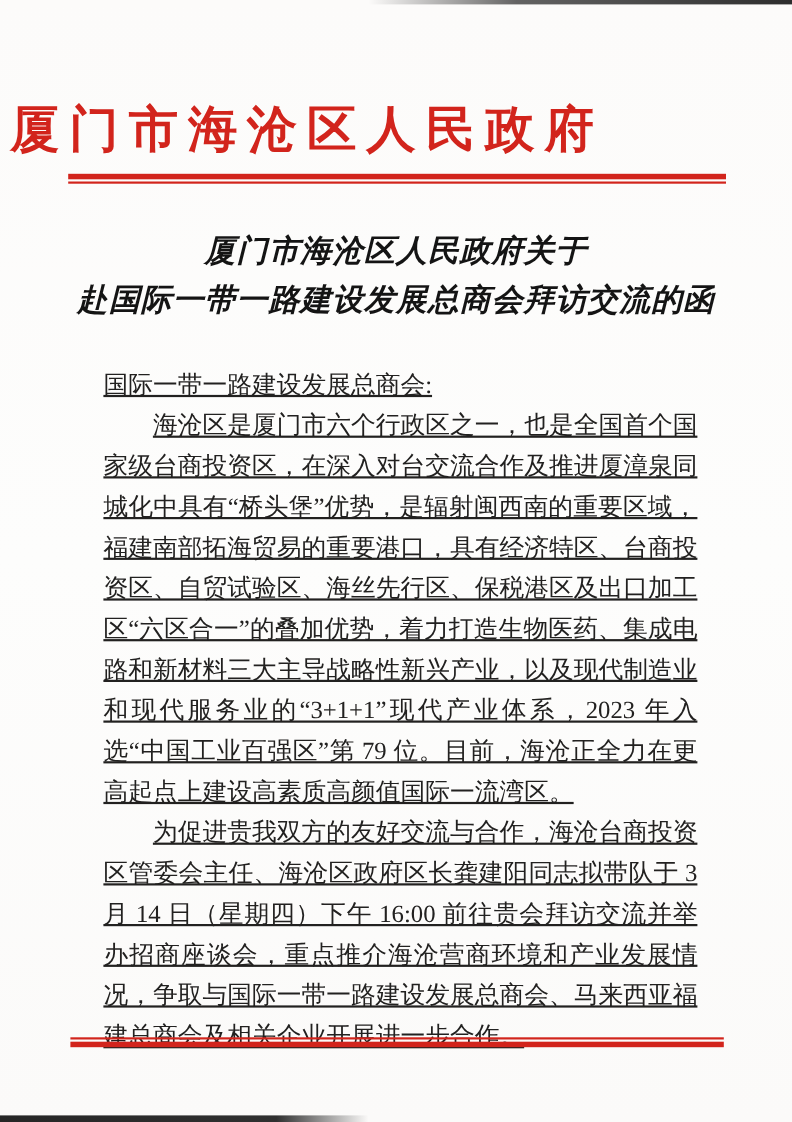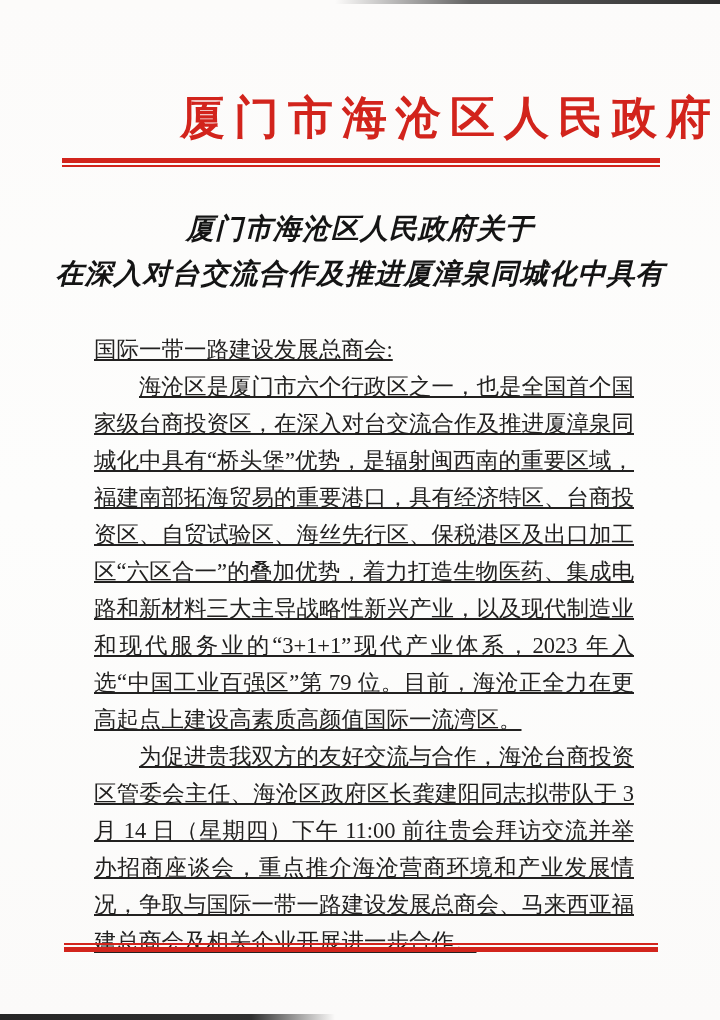--- a/index.html
+++ b/index.html
@@ -34,21 +34,21 @@
     background: linear-gradient(90deg, #262626 0%, #303030 75%, rgba(48,48,48,0) 100%);
   }
 
   
   .masthead {
     position: absolute;
     top: 88px;
     left: 0;
     width: 100%;
     box-sizing: border-box;
-    text-align: right;
+    text-align: left;
     font-size: 45px;
     font-weight: 700;
     color: #d2241c;
     letter-spacing: 9px;
     padding-left: 9px;
     white-space: nowrap;
   }
   .masthead-rule {
     position: absolute;
     top: 158px;
@@ -109,27 +109,27 @@
 
   <div class="masthead">厦门市海沧区人民政府</div>
 
   <div class="masthead-rule">
     <div class="rule-thick"></div>
     <div class="rule-thin"></div>
   </div>
 
   <h1 class="doc-title">
     <span class="title-line">厦门市海沧区人民政府关于</span>
-    <span class="title-line">在深入对台交流合作及推进厦漳泉同城化中具有</span>
+    <span class="title-line">赴国际一带一路建设发展总商会拜访交流的函</span>
   </h1>
 
   <div class="letter-body">
     <p class="salutation">国际一带一路建设发展总商会:</p>
     <p class="para">海沧区是厦门市六个行政区之一，也是全国首个国家级台商投资区，在深入对台交流合作及推进厦漳泉同城化中具有“桥头堡”优势，是辐射闽西南的重要区域，福建南部拓海贸易的重要港口，具有经济特区、台商投资区、自贸试验区、海丝先行区、保税港区及出口加工区“六区合一”的叠加优势，着力打造生物医药、集成电路和新材料三大主导战略性新兴产业，以及现代制造业和现代服务业的“3+1+1”现代产业体系，2023 年入选“中国工业百强区”第 79 位。目前，海沧正全力在更高起点上建设高素质高颜值国际一流湾区。</p>
-    <p class="para">为促进贵我双方的友好交流与合作，海沧台商投资区管委会主任、海沧区政府区长龚建阳同志拟带队于 3 月 14 日（星期四）下午 11:00 前往贵会拜访交流并举办招商座谈会，重点推介海沧营商环境和产业发展情况，争取与国际一带一路建设发展总商会、马来西亚福建总商会及相关企业开展进一步合作。</p>
+    <p class="para">为促进贵我双方的友好交流与合作，海沧台商投资区管委会主任、海沧区政府区长龚建阳同志拟带队于 3 月 14 日（星期四）下午 16:00 前往贵会拜访交流并举办招商座谈会，重点推介海沧营商环境和产业发展情况，争取与国际一带一路建设发展总商会、马来西亚福建总商会及相关企业开展进一步合作。</p>
   </div>
 
   <div class="footer-rule">
     <div class="rule-thin"></div>
     <div class="rule-thick"></div>
   </div>
 
   <div class="scan-edge-bottom"></div>
 
 </div>

